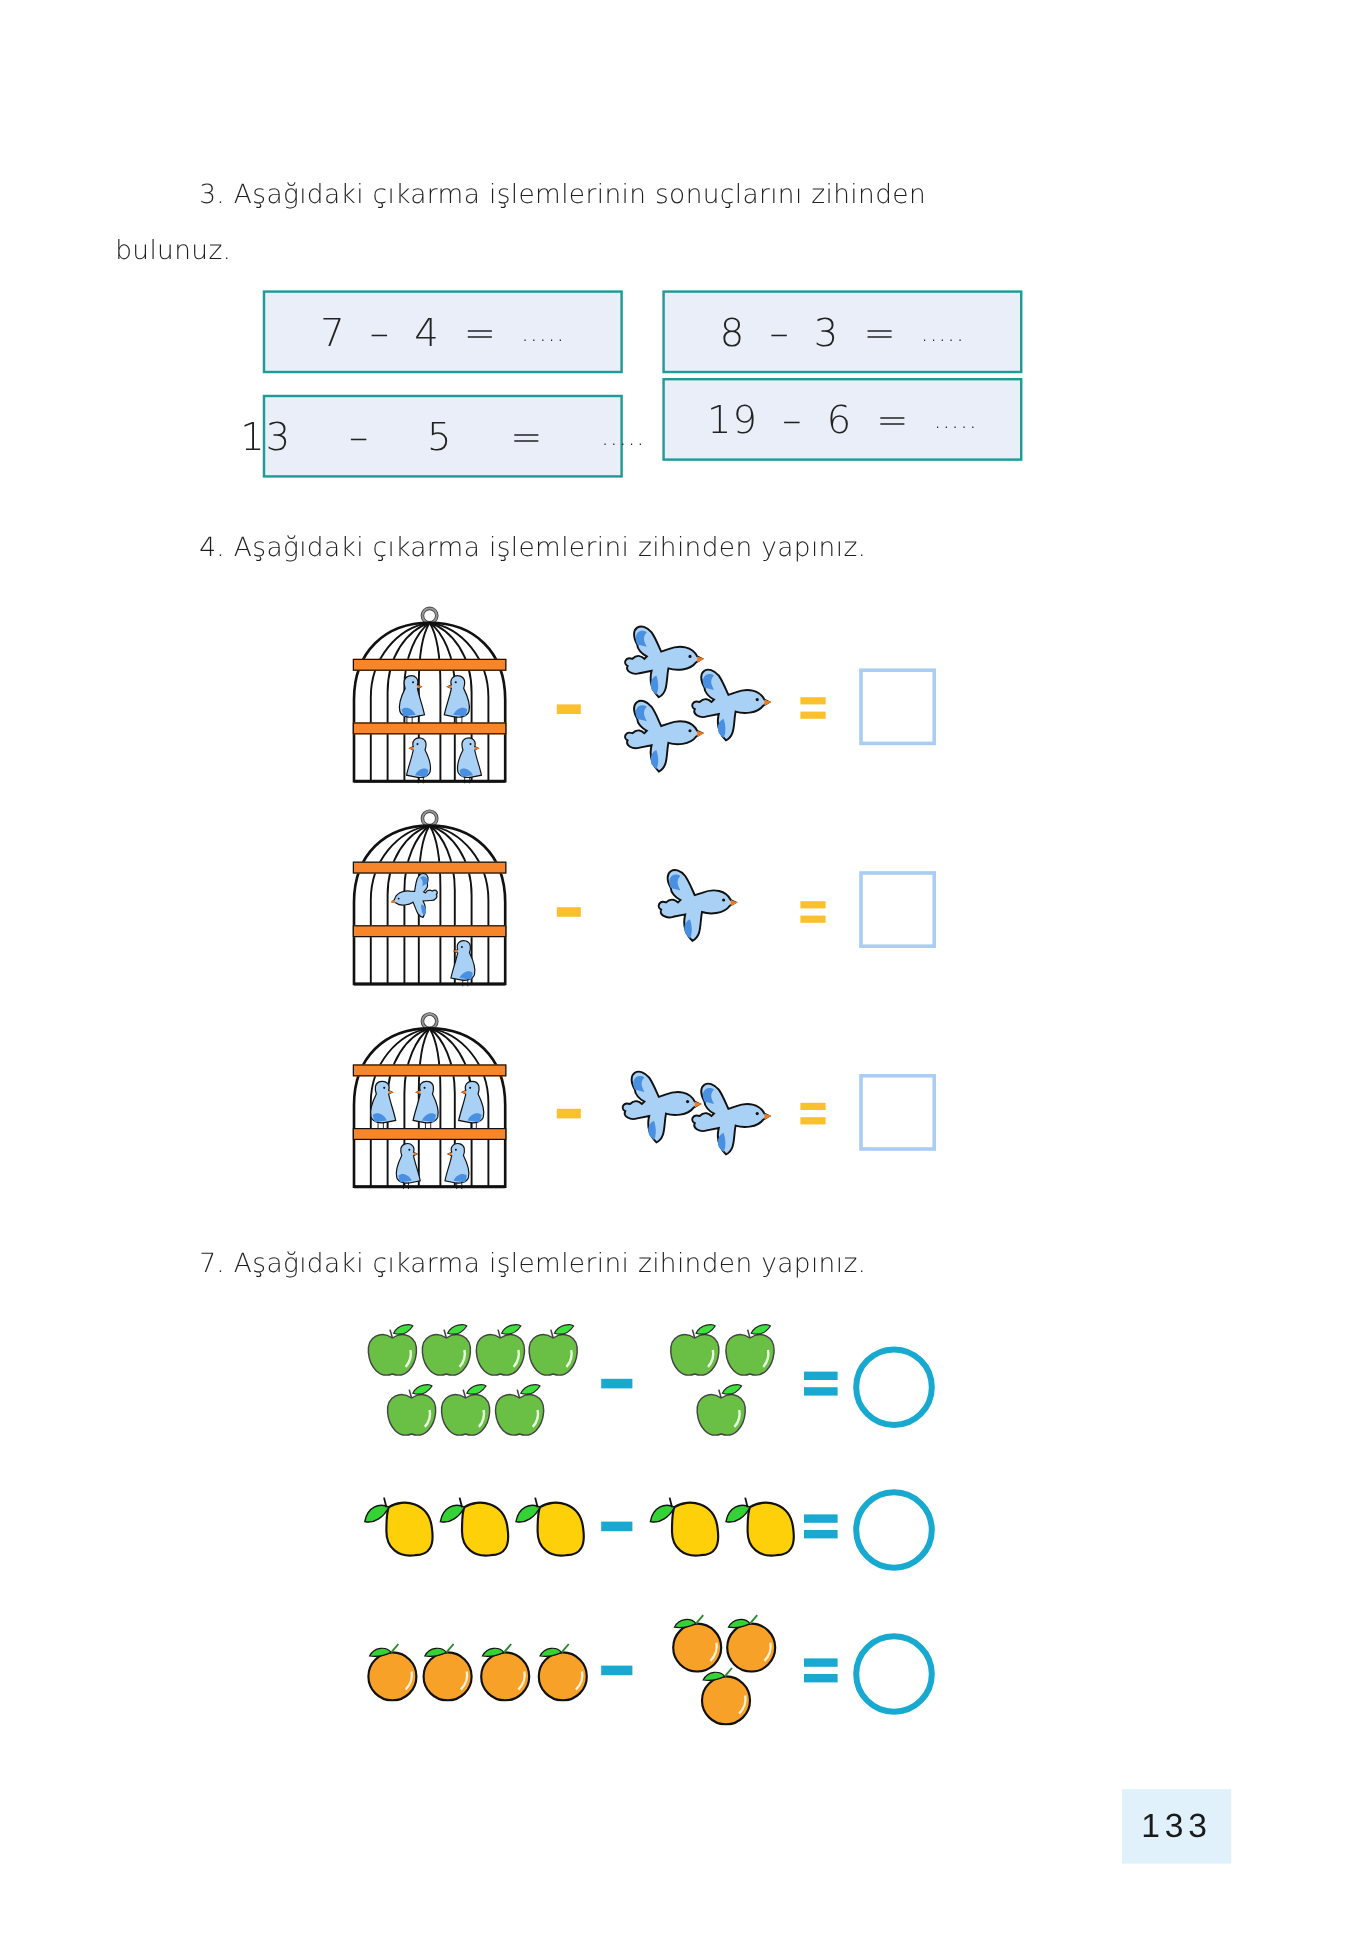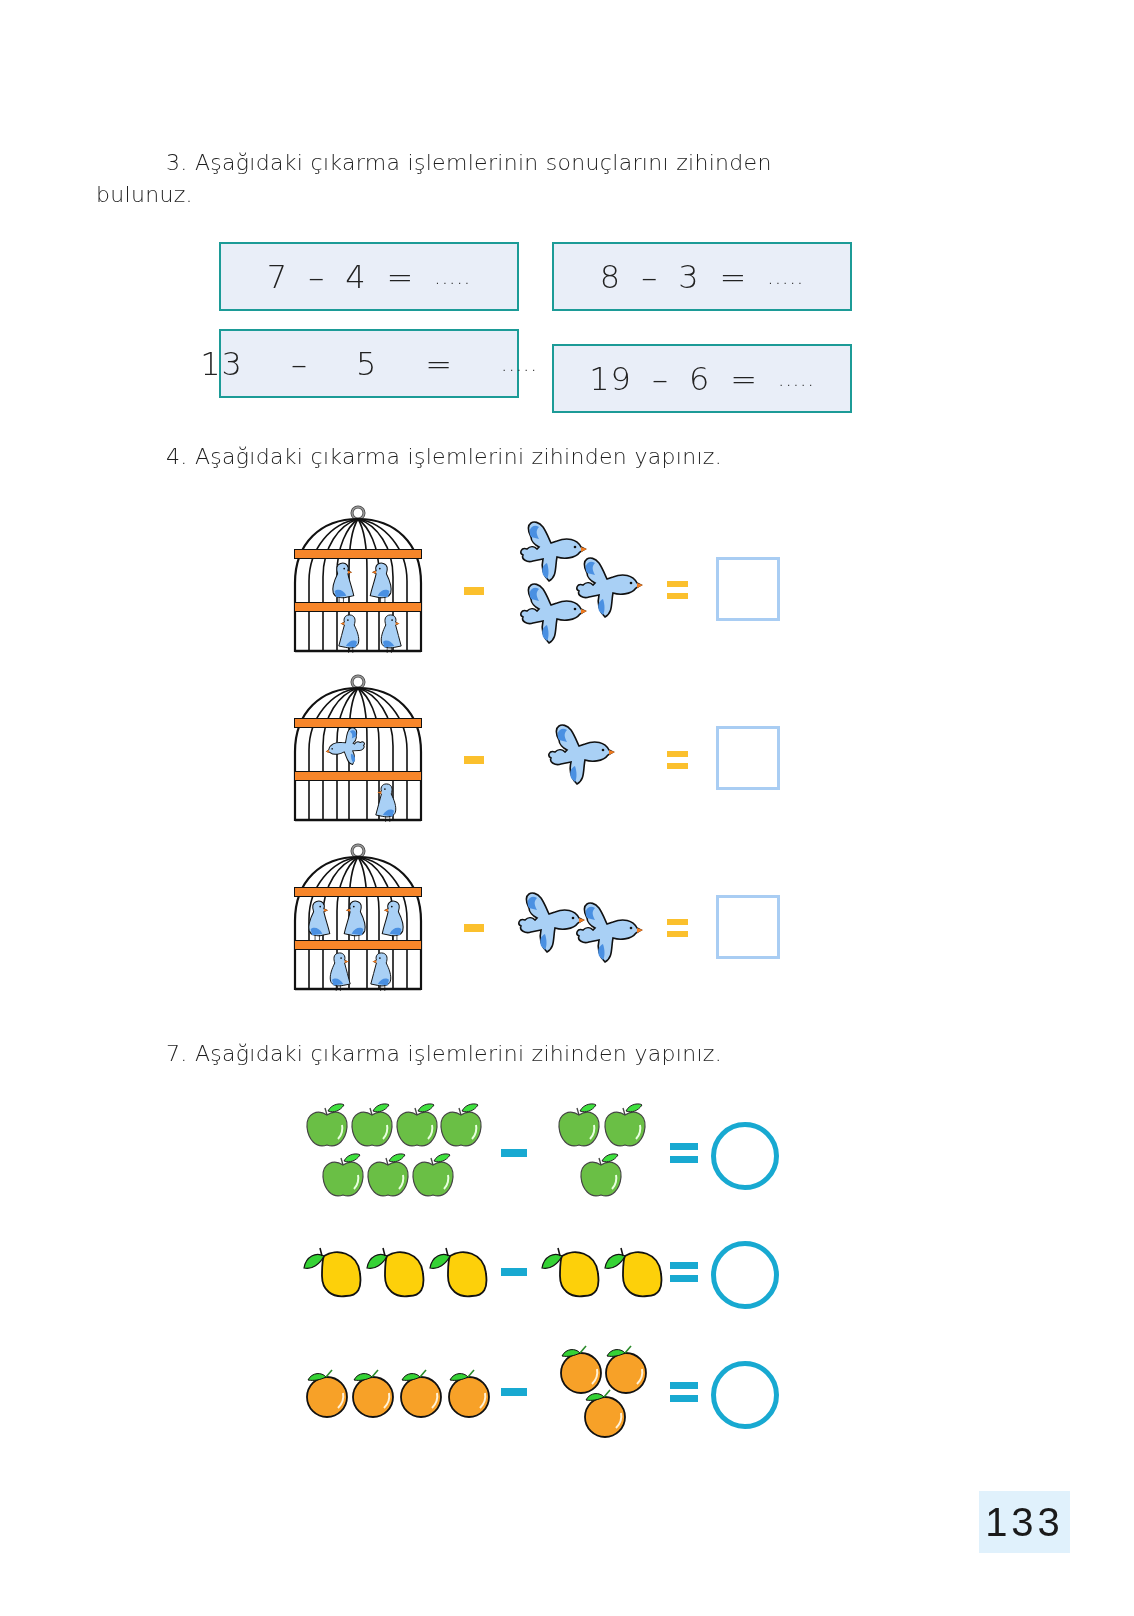--- a/index.html
+++ b/index.html
@@ -12,21 +12,21 @@
   .op-minus-y{position:absolute;width:20px;height:8px;background:#fbc02d;}
   .op-eq-y{position:absolute;width:21px;height:18px;}
   .op-eq-y::before,.op-eq-y::after{content:"";position:absolute;left:0;width:21px;height:6px;background:#fbc02d;}
   .op-eq-y::before{top:0}.op-eq-y::after{bottom:0}
   .ans-square{position:absolute;width:64px;height:64px;border:3px solid #a9cdf3;box-sizing:border-box;background:#fff;}
   .op-minus-c{position:absolute;width:26px;height:8px;background:#18a9d1;}
   .op-eq-c{position:absolute;width:28px;height:20px;}
   .op-eq-c::before,.op-eq-c::after{content:"";position:absolute;left:0;width:28px;height:7px;background:#18a9d1;}
   .op-eq-c::before{top:0}.op-eq-c::after{bottom:0}
   .ans-circle{position:absolute;width:58px;height:58px;border:5px solid #18a9d1;border-radius:50%;box-sizing:content-box;background:#fff;}
-  .page-num{position:absolute;left:935px;top:1491px;width:91px;height:62px;background:#e0f1fc;display:flex;align-items:center;justify-content:center;font-size:40px;letter-spacing:4px;color:#1a1a1a;font-family:"Liberation Sans",sans-serif;margin-left:44px;}
+  .page-num{position:absolute;left:935px;top:1491px;width:91px;height:62px;background:#e0f1fc;display:flex;align-items:center;justify-content:center;font-size:28px;letter-spacing:4px;color:#1a1a1a;font-family:"Liberation Sans",sans-serif;}
   svg{display:block;overflow:visible;}
 </style>
 </head>
 <body>
 
 <svg width="0" height="0" style="position:absolute">
   <defs>
     <symbol id="bird-fly" viewBox="0 0 70 70">
       <path d="M14 22 C6 8,18 2,26 12 C30 18,32 24,34 28 L40 26 C50 22,60 24,64 32 L68 34 L63 37 C58 44,46 44,40 42 C38 52,40 62,32 66 C26 60,24 52,26 44 L16 46 C10 48,4 44,6 40 C2 38,4 32,10 34 C14 30,18 32,20 34 L22 32 C18 30,14 26,14 22 Z" fill="#a9d0f5" stroke="#111" stroke-width="1.6"></path>
       <path d="M14 22 C10 14,16 8,22 12 C18 16,20 20,22 24 Z" fill="#4a90e2"></path>
@@ -72,21 +72,21 @@
     <symbol id="orange" viewBox="0 0 46 50">
       <circle cx="23" cy="29" r="20" fill="#f7a128" stroke="#111" stroke-width="1.8"></circle>
       <path d="M4 12 C8 4,18 4,22 9 C16 12,10 13,4 12 Z" fill="#35d235" stroke="#111" stroke-width="1"></path>
       <path d="M22 9 L28 2" stroke="#2a8a2a" stroke-width="1.6"></path>
       <path d="M34 40 C38 36,40 30,39 25" stroke="#fff2d8" stroke-width="2" fill="none"></path>
     </symbol>
   </defs>
 </svg>
 
 <div class="abs q-text" style="left:166px;top:150px;">3. Aşağıdaki çıkarma işlemlerinin sonuçlarını zihinden</div>
-<div class="abs q-text" style="left:96px;top:182px;">bulunuz.</div>
+<div class="abs q-text" style="left:96px;top:197px;">bulunuz.</div>
 
 <div class="eq-box" style="left:219px;top:242px;">
   <span>7</span>
   <span>–</span>
   <span>4</span>
   <span>=</span>
   <span class="dots">.....</span>
 </div>
 <div class="eq-box" style="left:552px;top:242px;">
   <span>8</span>
@@ -95,21 +95,21 @@
   <span>=</span>
   <span class="dots">.....</span>
 </div>
 <div class="eq-box" style="left:219px;top:329px;gap:28px;">
   <span>13</span>
   <span>–</span>
   <span>5</span>
   <span>=</span>
   <span class="dots">.....</span>
 </div>
-<div class="eq-box" style="left:552px;top:344px;">
+<div class="eq-box" style="left:552px;top:315px;">
   <span>19</span>
   <span>–</span>
   <span>6</span>
   <span>=</span>
   <span class="dots">.....</span>
 </div>
 
 <div class="abs q-text" style="left:166px;top:444px;text-align:right;">4. Aşağıdaki çıkarma işlemlerini zihinden yapınız.</div>
 
 <div class="abs" style="left:291px;top:503px;width:134px;height:150px;">

